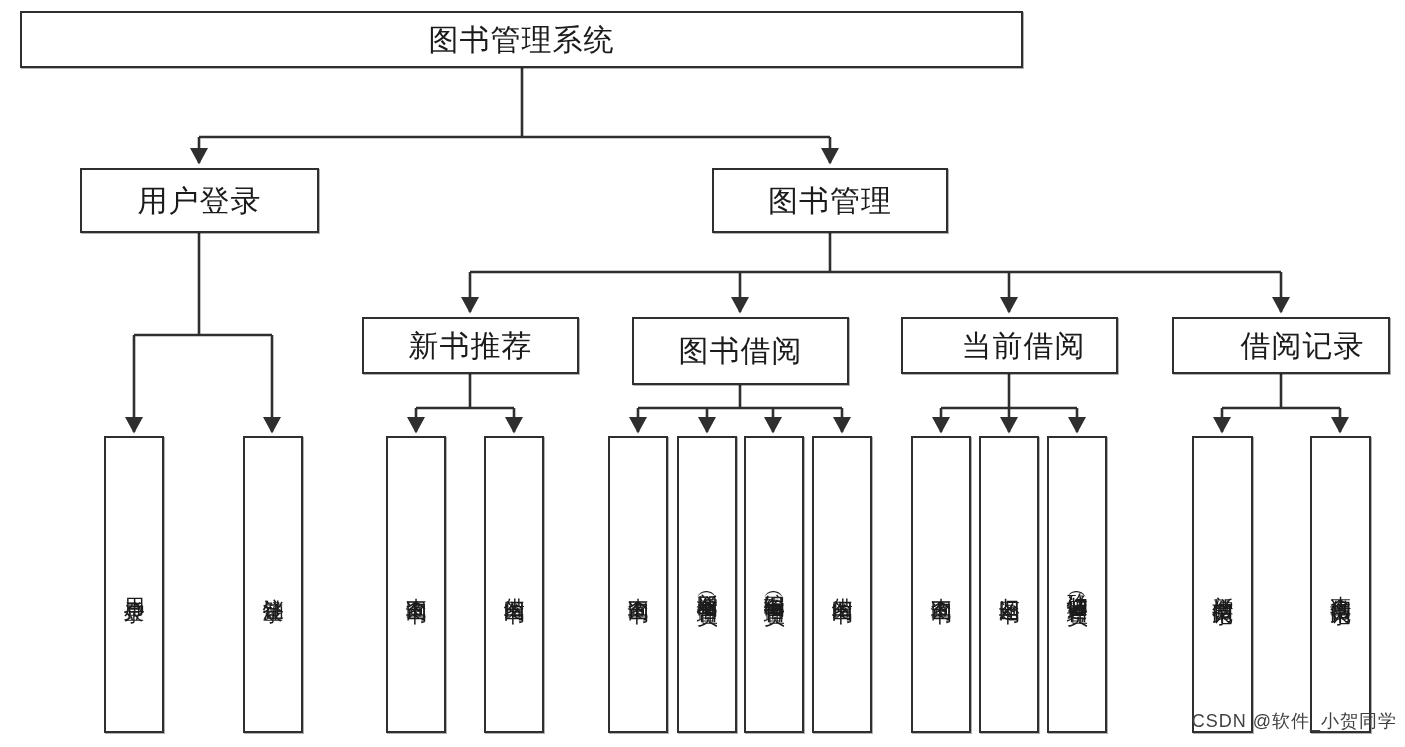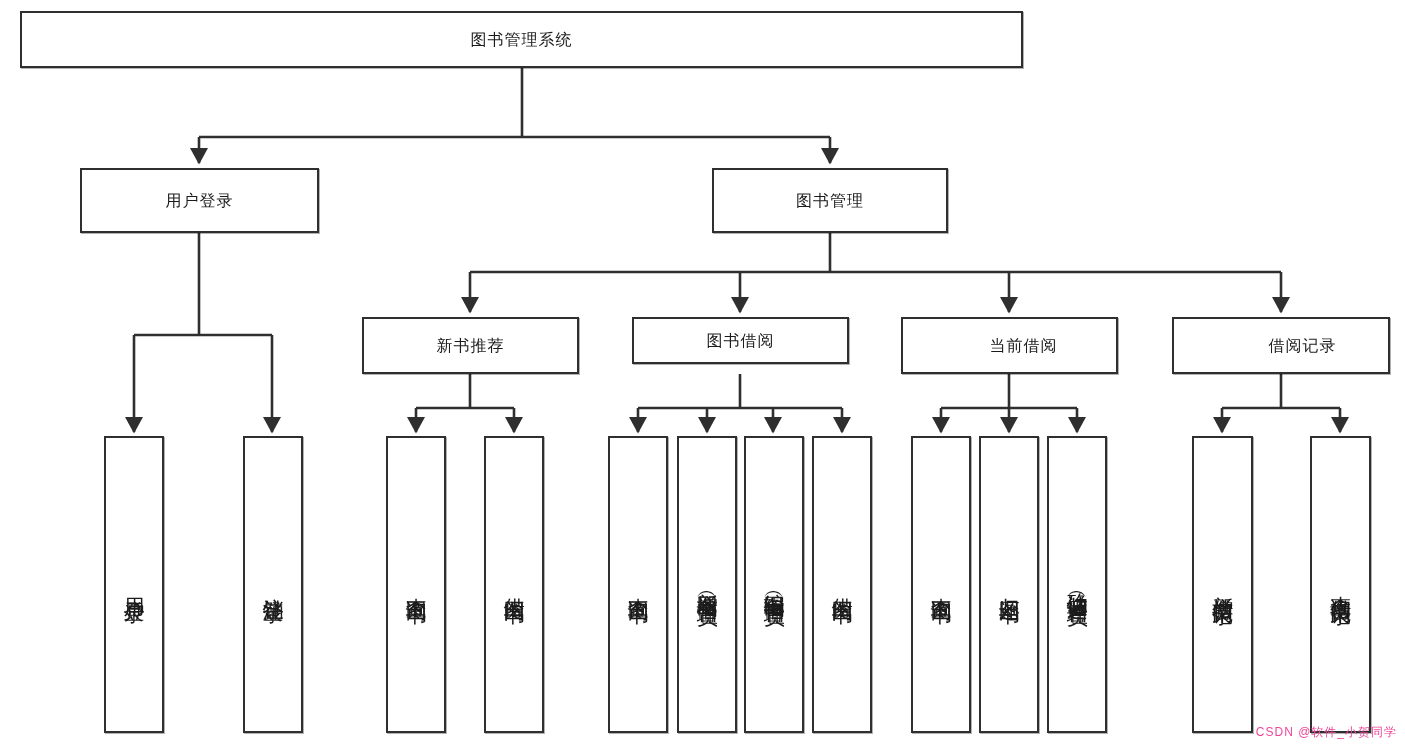--- a/index.html
+++ b/index.html
@@ -29,21 +29,21 @@
     box-sizing: border-box;
     border: 2px solid #2f2f2f;
     background: #ffffff;
     display: flex;
     align-items: center;
     justify-content: center;
     color: #1b1b1b;
     box-shadow: 1px 1px 0 rgba(0,0,0,0.30);
   }
   .node.horiz {
-    font-size: 16px;
+    font-size: 30px;
     letter-spacing: 1px;
     line-height: 1.2;
   }
   .node.vert {
     writing-mode: vertical-rl;
     text-orientation: upright;
     font-size: 21px;
     line-height: 1.25;
     letter-spacing: 2px;
     padding: 6px 0;
@@ -53,23 +53,23 @@
   }
   .node.vert .vlabel {
     writing-mode: vertical-rl;
     text-orientation: upright;
     display: block;
     text-align: center;
   }
   .watermark {
     position: absolute;
     right: 8px;
-    bottom: 6px;
-    font-size: 12px;
-    color: #ec4899;
+    bottom: 14px;
+    font-size: 18px;
+    color: #404040;
     letter-spacing: 1px;
     white-space: nowrap;
     user-select: none;
   }
 </style>
 </head>
 <body>
 
 <div id="canvas">
 
@@ -130,21 +130,21 @@
   <div class="node horiz" style="left:80px; top:168px; width:239px; height:65px;">
     <span>用户登录</span>
   </div>
   <div class="node horiz" style="left:712px; top:168px; width:236px; height:65px;">
     <span>图书管理</span>
   </div>
 
   <div class="node horiz" style="left:362px; top:317px; width:217px; height:57px;">
     <span>新书推荐</span>
   </div>
-  <div class="node horiz" style="left:632px; top:317px; width:217px; height:47px;">
+  <div class="node horiz" style="left:632px; top:317px; width:217px; height:68px;">
     <span>图书借阅</span>
   </div>
   <div class="node horiz" style="left:901px; top:317px; width:217px; height:57px;padding-left:28px;">
     <span>当前借阅</span>
   </div>
   <div class="node horiz" style="left:1172px; top:317px; width:218px; height:57px;padding-left:43px;">
     <span>借阅记录</span>
   </div>
 
   <div class="node vert" style="left:104px; top:436px; width:60px; height:297px;">

